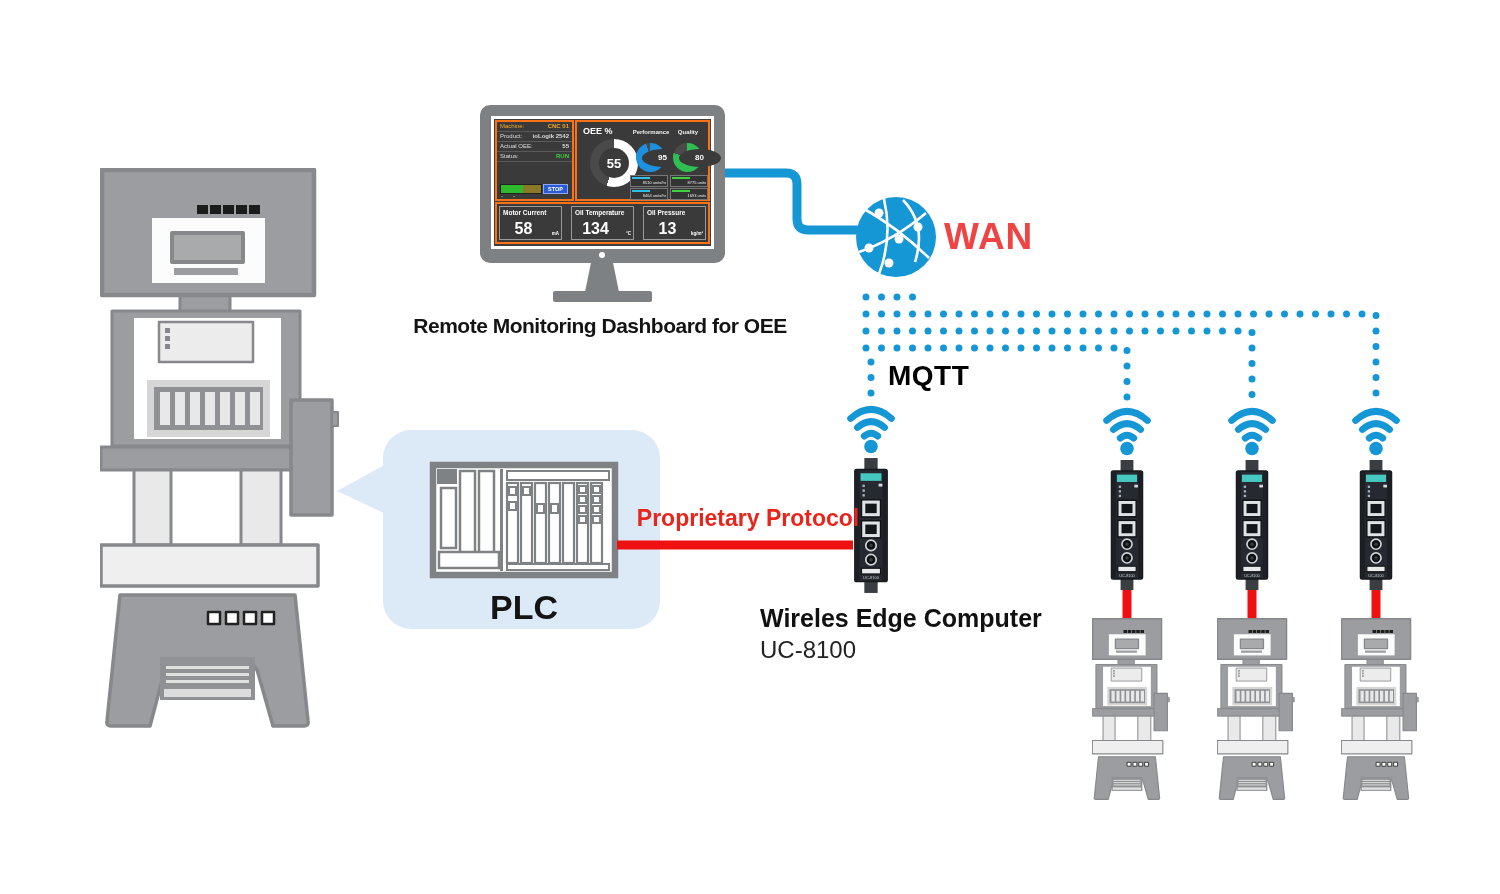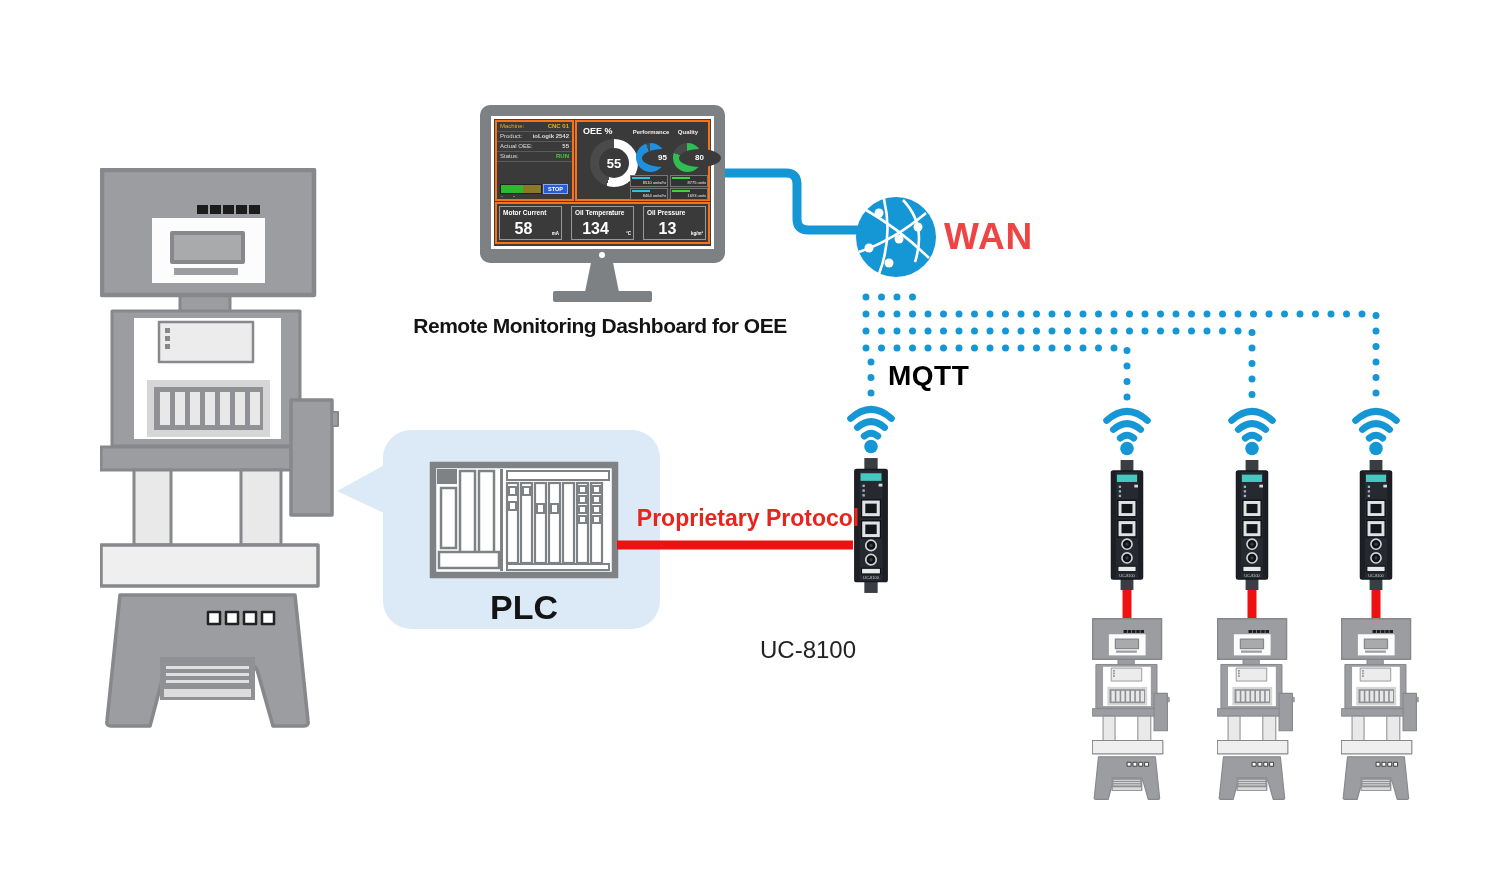--- a/index.html
+++ b/index.html
@@ -351,15 +351,16 @@
       </div>
     </div>
     <div class="monitor-dot"></div>
   </div>
 
   <div class="lbl lbl-caption">Remote Monitoring Dashboard for OEE</div>
   <div class="lbl lbl-wan">WAN</div>
   <div class="lbl lbl-mqtt">MQTT</div>
   <div class="lbl lbl-plc">PLC</div>
   <div class="lbl lbl-prot">Proprietary Protocol</div>
+  <div class="lbl lbl-edge">Wireles Edge Computer</div>
   <div class="lbl lbl-model">UC-8100</div>
 
 </div>
 
 </body></html>

